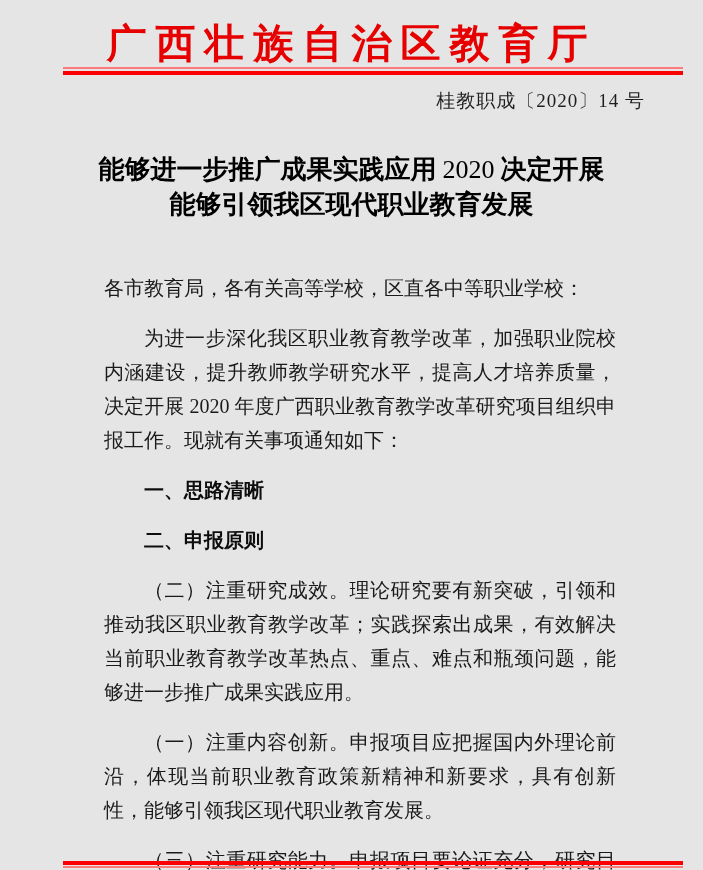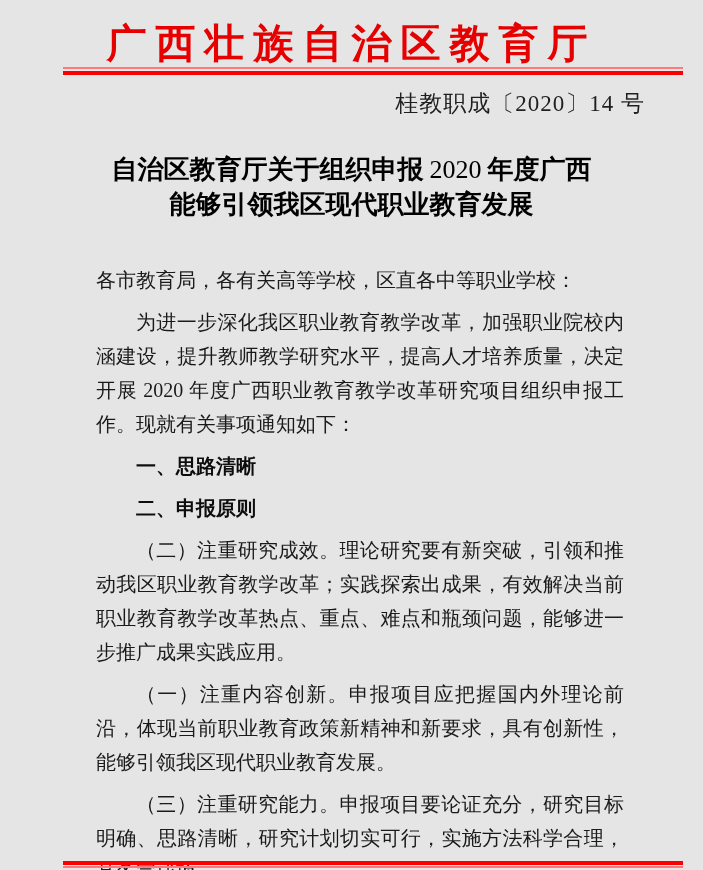--- a/index.html
+++ b/index.html
@@ -30,21 +30,21 @@
     left: 63px;
     width: 620px;
   }
   .rule-top .thin   { height: 2px; background: #ff7a7a; }
   .rule-top .gap    { height: 2px; background: transparent; }
   .rule-top .thick  { height: 4px; background: #fa0000; }
   .doc-number {
     position: absolute;
     top: 88px;
     right: 58px;
-    font-size: 23px;
+    font-size: 19px;
     color: #1f1f1f;
     letter-spacing: 1px;
     white-space: nowrap;
   }
   .doc-title {
     position: absolute;
     top: 152px;
     left: 0;
     width: 703px;
     text-align: center;
@@ -62,21 +62,21 @@
     position: absolute;
     top: 255px;
     left: 88px;
     width: 544px;
     font-size: 20px;
     line-height: 34px;
     color: #1a1a1a;
     text-align: justify;
   }
   .body-block p, .body-block h3 {
-    margin: 8px;
+    margin: 16px;
     padding: 0;
     font-size: 20px;
     line-height: 34px;
     font-weight: normal;
   }
   .indent { text-indent: 2em; }
   .sec-heading {
     font-family: "Liberation Sans", "DejaVu Sans", sans-serif;
     font-weight: bold !important;
     color: #0d0d0d;
@@ -101,21 +101,21 @@
 
   <div class="rule-top">
     <div class="thin"></div>
     <div class="gap"></div>
     <div class="thick"></div>
   </div>
 
   <div class="doc-number">桂教职成〔2020〕14 号</div>
 
   <div class="doc-title">
-    <div><span>自治区教育厅关于组织申报</span><span class="year">2020</span><span>年度广西</span></div>
+    <div><span>能够进一步推广成果实践应用</span><span class="year">2020</span><span>决定开展</span></div>
     <div>能够引领我区现代职业教育发展</div>
   </div>
 
   <div class="body-block">
     <p>各市教育局，各有关高等学校，区直各中等职业学校：</p>
     <p class="indent">为进一步深化我区职业教育教学改革，加强职业院校内涵建设，提升教师教学研究水平，提高人才培养质量，决定开展 2020 年度广西职业教育教学改革研究项目组织申报工作。现就有关事项通知如下：</p>
     <h3 class="sec-heading indent">一、思路清晰</h3>
     <h3 class="sec-heading indent">二、申报原则</h3>
     <p class="indent">（二）注重研究成效。理论研究要有新突破，引领和推动我区职业教育教学改革；实践探索出成果，有效解决当前职业教育教学改革热点、重点、难点和瓶颈问题，能够进一步推广成果实践应用。</p>
     <p class="indent">（一）注重内容创新。申报项目应把握国内外理论前沿，体现当前职业教育政策新精神和新要求，具有创新性，能够引领我区现代职业教育发展。</p>

